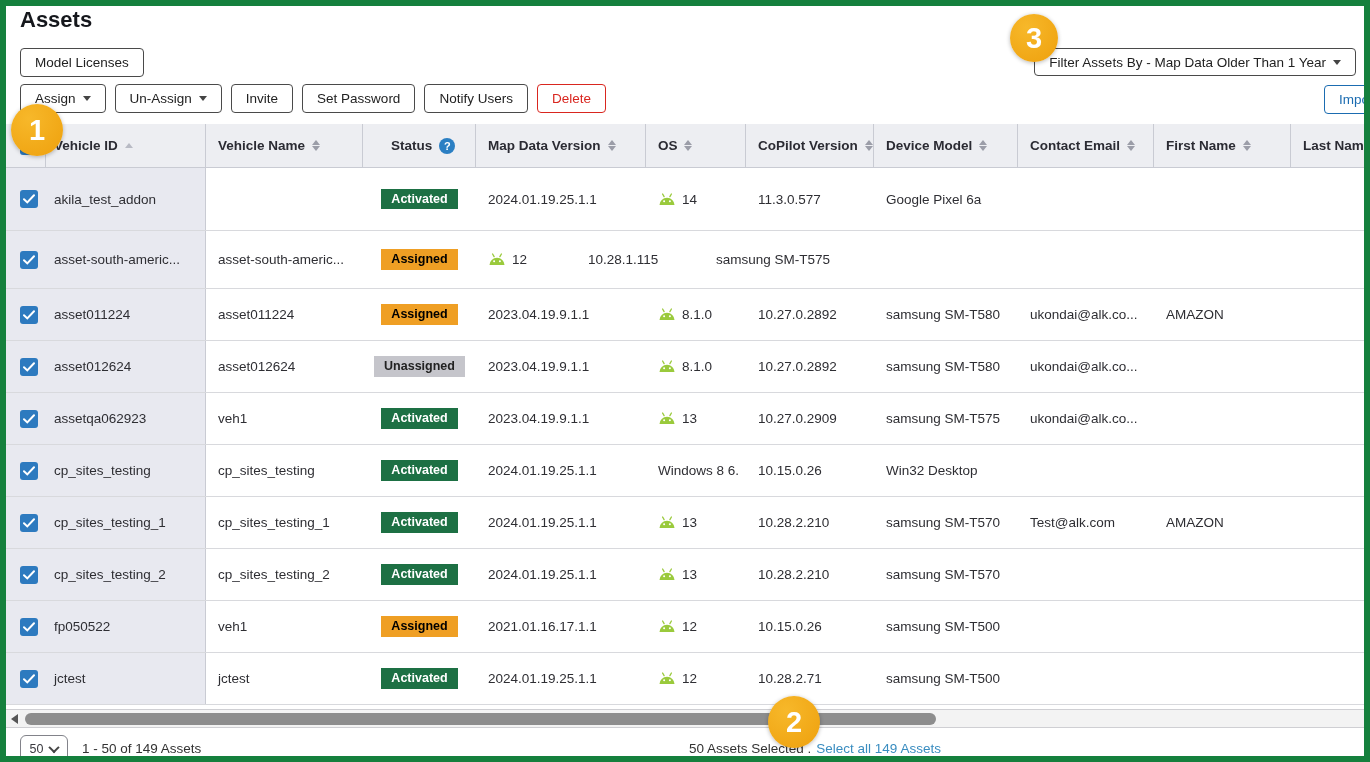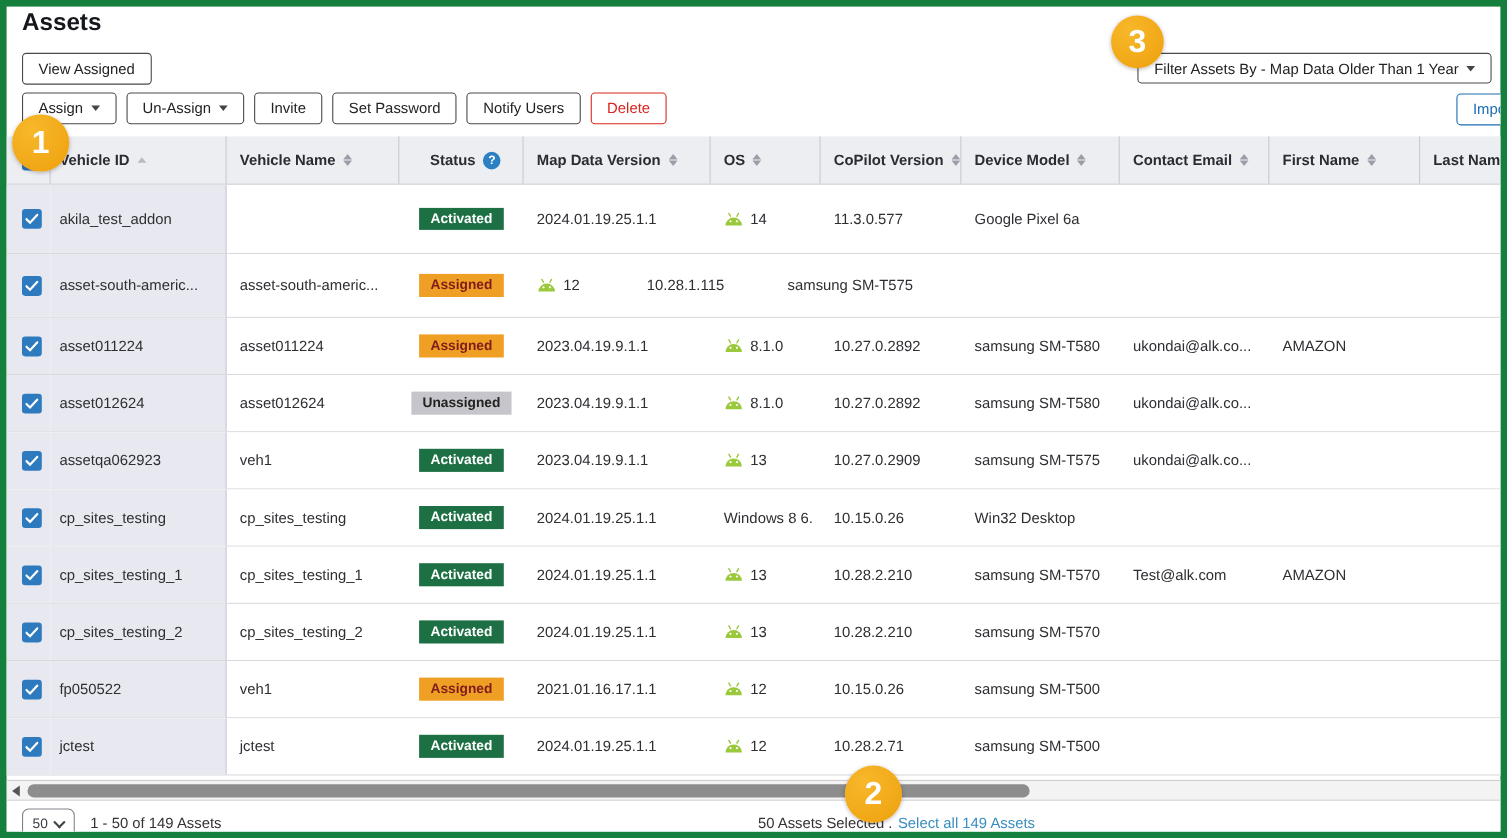--- a/index.html
+++ b/index.html
@@ -82,21 +82,21 @@
 
   
   .help-icon {
     width:16px; height:16px; border-radius:50%; background:#2b7fc3; color:#fff;
     font-size:11px; font-weight:700; display:flex; align-items:center; justify-content:center; cursor:pointer;
   }
 
   
   .badge { font-size:12.5px; font-weight:700; padding:4px 10px; border-radius:0; line-height:1; }
   .badge-activated { background:#1d7044; color:#fff; }
-  .badge-assigned  { background:#ef9f24; color:#7f1d1d; }
+  .badge-assigned  { background:#ef9f24; color:#000000; }
   .badge-unassigned{ background:#c5c5cb; color:#222; }
 
   
   .android-icon { display:inline-flex; flex:none; }
 
   
   .hscroll {
     position:absolute; left:0; top:703px; width:1370px; height:19px;
     background:#f3f3f3; border-top:1px solid #cfcfd3; border-bottom:1px solid #cfcfd3;
   }
@@ -123,21 +123,21 @@
   .select-all-link { color:#3a8dc0; text-decoration:none; cursor:pointer; }
 </style>
 </head>
 <body>
 
 <div class="page">
 
   <div class="page-title">Assets</div>
 
   <button class="btn btn-view-licenses">
-    <span>View Assigned</span>
+    <span>Model Licenses</span>
   </button>
 
   <div class="actions-row">
     <button class="btn">
       <span>Assign</span>
       <span class="caret-down"></span>
     </button>
     <button class="btn">
       <span>Un-Assign</span>
       <span class="caret-down"></span>

